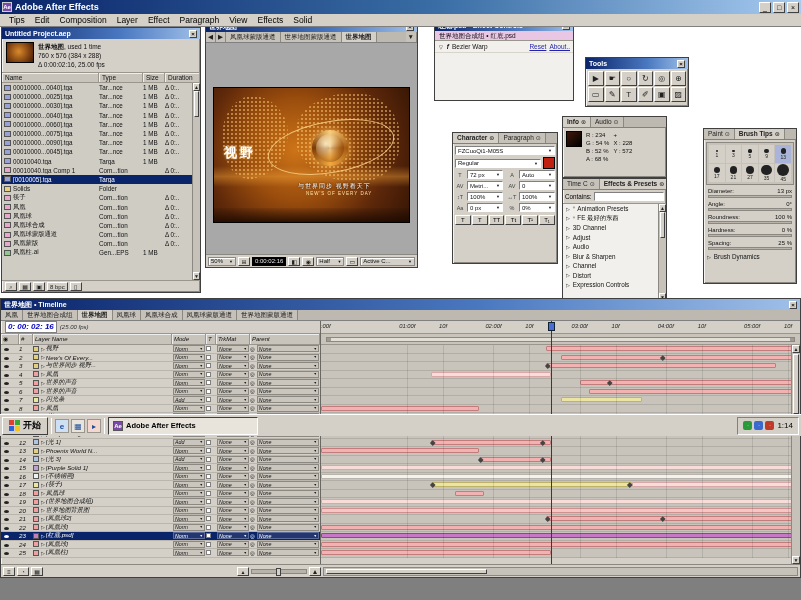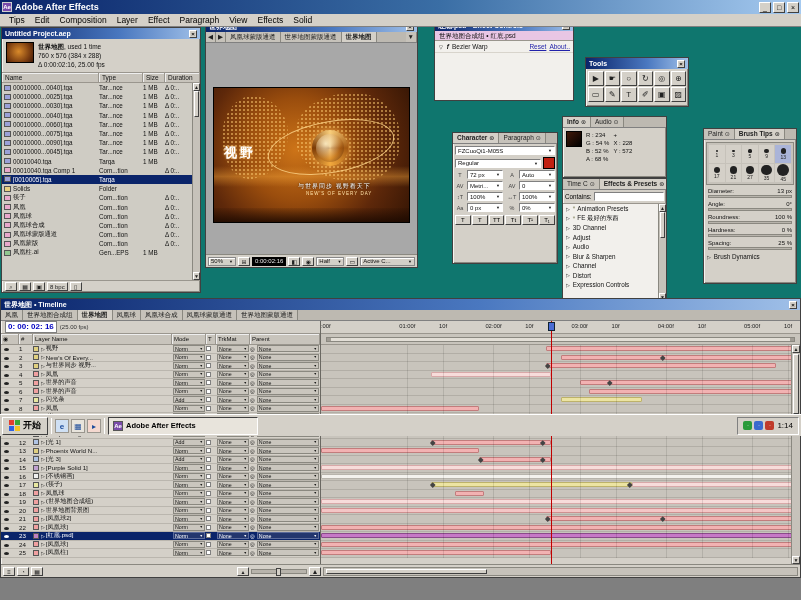--- a/index.html
+++ b/index.html
@@ -1,17 +1,17 @@
 <!DOCTYPE html>
 <html><head>
 <meta charset="utf-8">
 <style>
 *{margin:0;padding:0;box-sizing:border-box;font-family:"Liberation Sans","DejaVu Sans",sans-serif;}
 html,body{width:801px;height:600px;overflow:hidden;background:#7f7f7f;}
-#desktop{position:relative;width:801px;height:436px;background:#0f766e;font-size:9px;}
+#desktop{position:relative;width:801px;height:436px;background:#ffffff;font-size:9px;}
 
 
 .titlebar{position:absolute;left:0;top:0;right:0;height:14px;background:linear-gradient(90deg,#0a246a,#3a6ea5 55%,#a6caf0);display:flex;align-items:center;padding:0 2px;color:#fff;z-index:50;}
 .appicon{width:10px;height:10px;background:#7a4aaa;border:1px solid #cfcfcf;margin-right:3px;font-size:6px;color:#fff;line-height:8px;text-align:center;font-weight:bold;}
 .apptitle{font-weight:bold;font-size:9px;flex:1;white-space:nowrap;}
 .winbtns{display:flex;gap:2px;}
 .wbtn{width:12px;height:11px;background:#d4d0c8;border:1px solid;border-color:#fff #404040 #404040 #fff;font-size:7px;line-height:9px;text-align:center;color:#000;}
 .menubar{position:absolute;left:0;top:14px;right:0;height:13px;background:#d4d0c8;border-bottom:1px solid #808080;display:flex;align-items:center;padding-left:4px;z-index:49;}
 .mitem{padding:0 5px;font-size:8.5px;color:#000;}
 
@@ -92,21 +92,21 @@
 
 
 .brushgrid{display:grid;grid-template-columns:repeat(5,1fr);gap:1px;background:#c6c2ba;padding:2px;margin:2px;border:1px solid #8a8880;}
 .bcell{height:18px;background:#d4d0c8;display:flex;flex-direction:column;align-items:center;justify-content:center;font-size:5px;color:#222;}
 .bcell.sel{background:#aab4d8;}
 .bdot{border-radius:50%;background:#222;}
 .pprow{display:flex;justify-content:space-between;font-size:6px;color:#111;padding:1px 4px;}
 .ppslider{height:3px;margin:0 4px 2px 4px;background:#b8b4ac;border:1px solid #8a8880;}
 
 
-.tl-body{display:flex;position:relative;}
+.tl-body{display:flex;position:relative;font-style:italic;}
 .tl-left{flex:0 0 320px;border-right:1px solid #6a6862;}
 .tl-right{flex:1 1 auto;position:relative;overflow:hidden;}
 .tl-time{height:13px;display:flex;align-items:center;gap:3px;padding:0 4px;border-bottom:1px solid #9a968e;}
 .tl-tc{color:#0000c0;font-weight:bold;font-size:8px;background:#fff;border:1px solid #808080;padding:0 2px;line-height:10px;}
 .tl-fps{font-size:6px;color:#333;}
 .tl-cols{display:flex;height:11px;background:#c8c4bc;border-bottom:1px solid #9a968e;font-size:6px;color:#111;align-items:center;}
 .hcell{border-right:1px solid #9a968e;box-shadow:inset 1px 1px 0 #eee;height:100%;line-height:10px;padding:0 2px;overflow:hidden;white-space:nowrap;}
 .c-eyeh{flex:0 0 18px;}.c-num{flex:0 0 14px;}.c-name{flex:1 1 auto;overflow:hidden;}.c-mode{flex:0 0 34px;}.c-t{flex:0 0 10px;}.c-trk{flex:0 0 34px;}.c-par{flex:0 0 70px;}
 .lrow{display:flex;align-items:center;height:8.5px;border-bottom:1px solid #bab6ae;background:#d4d0c8;font-size:6.2px;color:#111;}
 .lrow.sel{background:#0a246a;color:#fff;}

